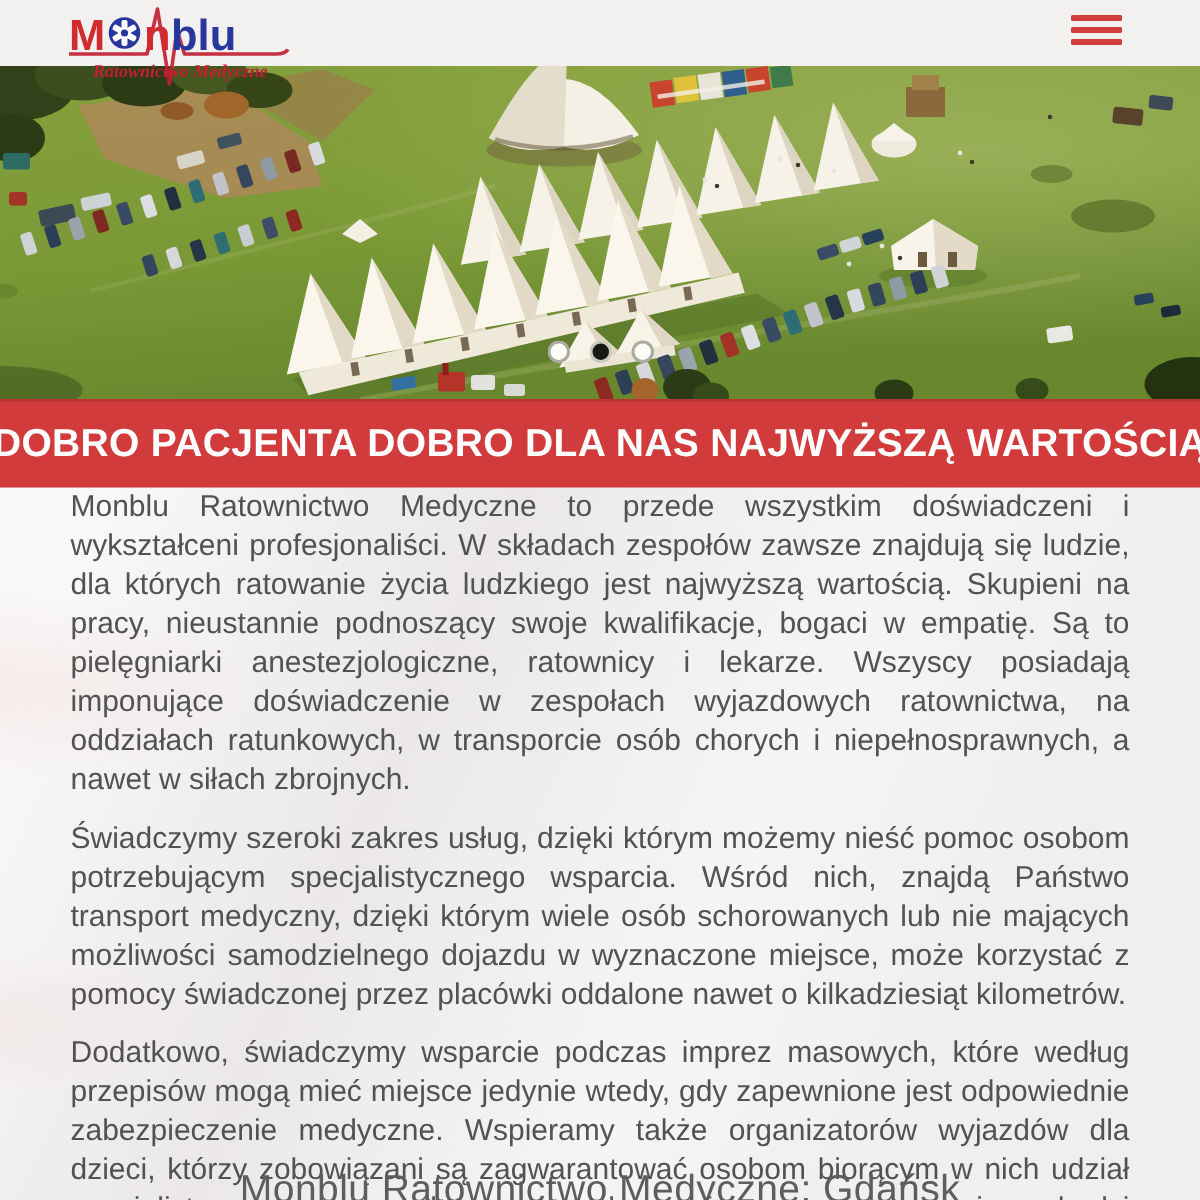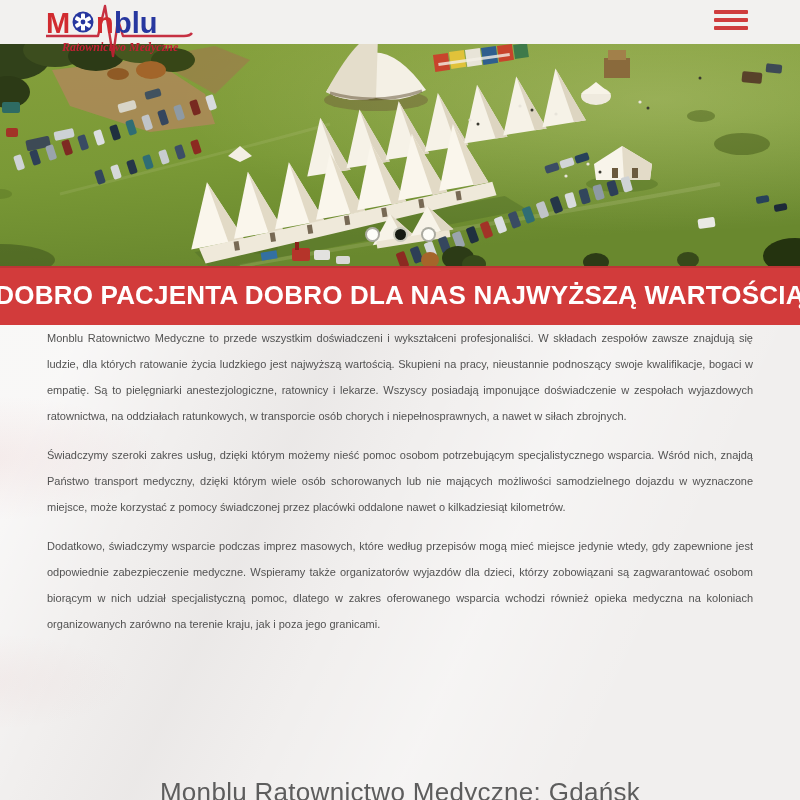--- a/index.html
+++ b/index.html
@@ -58,21 +58,21 @@
       linear-gradient(115deg, rgba(255,255,255,.55) 8%, rgba(255,255,255,0) 22%, rgba(120,110,110,.05) 34%, rgba(255,255,255,0) 46%, rgba(255,255,255,.35) 60%, rgba(255,255,255,0) 78%),
       #f1efee;
     overflow:hidden;
   }
   .content h1{
     margin:31px 0 11px;text-align:center;
     font-size:27px;font-weight:700;color:#4c4c4c;letter-spacing:.3px;
   }
   .content p{
     margin:0 47px 13px;
-    font-size:11px;line-height:26px;color:#525252;
+    font-size:20px;line-height:26px;color:#525252;
     text-align:justify;
   }
   .content .sub-heading{
     position:absolute;top:452px;left:0;width:100%;margin:0;
     text-align:center;font-size:26px;font-weight:400;color:#5d5d5d;
     letter-spacing:.3px;
   }
 </style>
 </head>
 <body>

